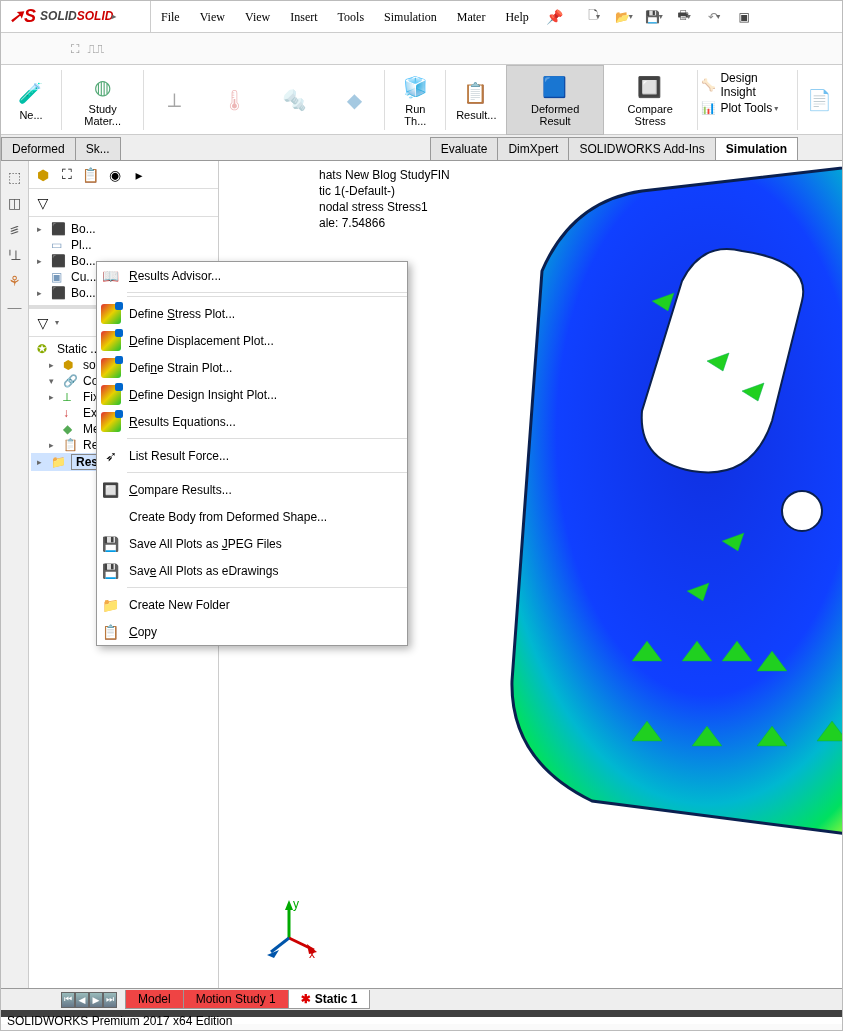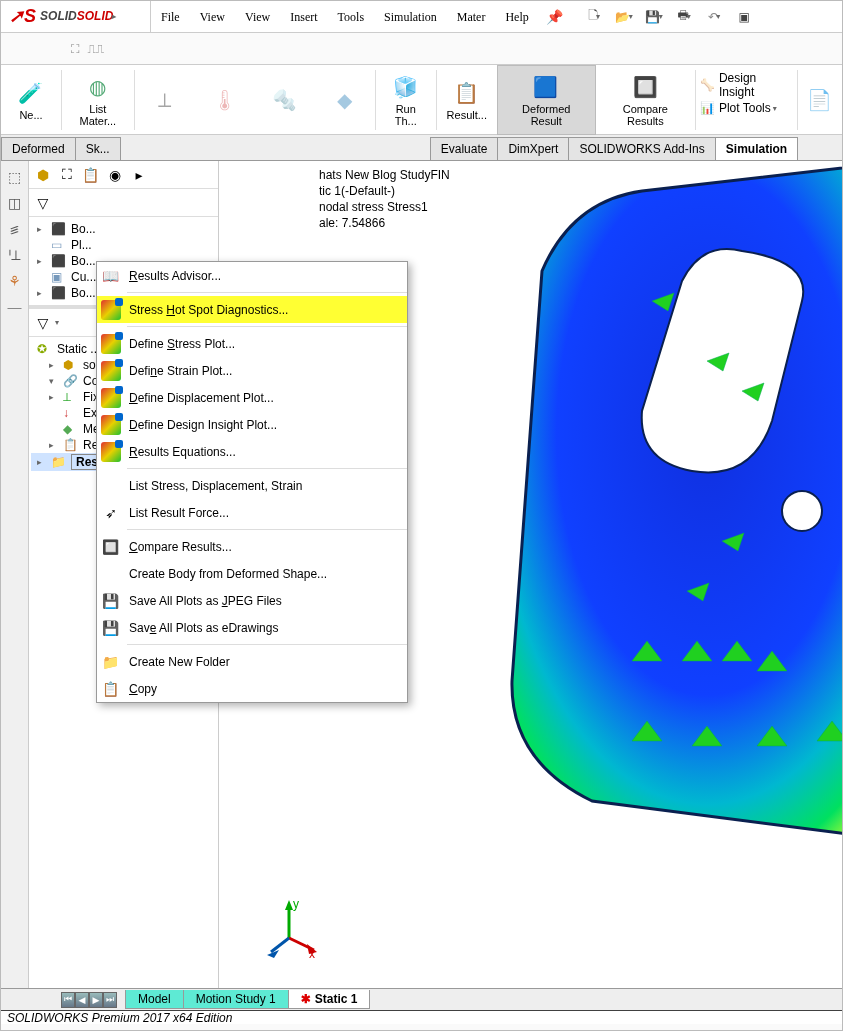--- a/index.html
+++ b/index.html
@@ -54,25 +54,25 @@
   .context-menu .cm-item { display:flex; align-items:center; height:27px; padding:0 8px 0 4px; gap:8px; cursor:default;}
   .context-menu .cm-item.highlight { background:#ffff33;}
   .context-menu .cm-icon { width:20px; height:20px; display:flex; align-items:center; justify-content:center; font-size:14px;}
   .context-menu .cm-sep { height:1px; background:#ddd; margin:3px 0 3px 30px;}
   
   .part { position:absolute; right:-60px; top:0; width:560px; height:680px;}
   
   .bottom-tabs { height:22px; background:#eee; border-top:1px solid #999; display:flex; align-items:center; padding-left:60px;}
   .bottom-tabs .nav { display:flex; margin-right:8px;}
   .bottom-tabs .nav div { width:14px;height:16px; background:linear-gradient(#9bb,#678); border:1px solid #666; font-size:9px; color:#fff; display:flex;align-items:center;justify-content:center;}
-  .bottom-tabs .btab { padding:2px 12px; border:1px solid #999; border-top:none; background:#5eead4; margin-right:-1px;}
+  .bottom-tabs .btab { padding:2px 12px; border:1px solid #999; border-top:none; background:#ef4444; margin-right:-1px;}
   .bottom-tabs .btab.active { background:#fff; font-weight:bold;}
   .bottom-tabs .star { color:#d00; margin-right:4px;}
   
-  .statusbar { height:14px; background:#fff; border-top:1px solid #404040; display:flex; align-items:center; padding:0 6px; font-size:12px;font-style:italic;}
+  .statusbar { height:14px; background:#fff; border-top:7px solid #404040; display:flex; align-items:center; padding:0 6px; font-size:12px;}
   u { text-decoration: underline; }
 </style>
 </head>
 <body>
 
 <div class="menubar">
   <div class="logo">
     <span class="ds">➚S</span>
     <span style="color:#444">SOLID</span>
       <span style="color:#c00">SOLID</span>
@@ -103,21 +103,21 @@
 </div>
 
 <div class="ribbon">
   <div class="group big">
     <div class="icon32" style="color:#4b8">🧪</div>
     <div class="lbl">Ne...</div>
   </div>
   <div class="gsep"></div>
   <div class="group big">
     <div class="icon32" style="color:#5a7">◍</div>
-    <div class="lbl">List Mater...</div>
+    <div class="lbl">Study Mater...</div>
   </div>
   <div class="gsep"></div>
   <div class="group big" style="opacity:.35">
     <div class="icon32">⟂</div>
   </div>
   <div class="group big" style="opacity:.35">
     <div class="icon32" style="color:#c33">🌡</div>
   </div>
   <div class="group big" style="opacity:.35">
     <div class="icon32" style="color:#c90">🔩</div>
@@ -134,21 +134,21 @@
   <div class="group big">
     <div class="icon32">📋</div>
     <div class="lbl">Result...</div>
   </div>
   <div class="group big active">
     <div class="icon32">🟦</div>
     <div class="lbl">Deformed Result</div>
   </div>
   <div class="group big">
     <div class="icon32">🔲</div>
-    <div class="lbl">Compare Results</div>
+    <div class="lbl">Compare Stress</div>
   </div>
   <div class="gsep"></div>
   <div class="ribbon-right">
     <div class="row">
         <span>🦴</span>
         <span>Design Insight</span>
       </div>
     <div class="row">
         <span>📊</span>
         <span>Plot Tools</span>
@@ -171,62 +171,52 @@
 </div>
 
 <div class="main">
 
   <div class="context-menu" id="ctx">
       <div class="cm-item">
         <div class="cm-icon">📖</div>
         <span><u>R</u>esults Advisor...</span>
       </div>
       <div class="cm-sep"></div>
-      <div class="cm-item highlight">
+      <div class="cm-sep"></div>
+      <div class="cm-item">
         <div class="cm-icon" style="background: linear-gradient(135deg, rgb(224, 48, 48), rgb(232, 208, 0) 50%, rgb(32, 192, 48)); border-radius: 3px; position: relative;">
           <div style="position: absolute; right: -2px; top: -2px; width: 8px; height: 8px; background: rgb(0, 102, 204); border-radius: 2px;"></div>
         </div>
-        <span>Stress <u>H</u>ot Spot Diagnostics...</span>
-      </div>
-      <div class="cm-sep"></div>
+        <span>Define <u>S</u>tress Plot...</span>
+      </div>
       <div class="cm-item">
         <div class="cm-icon" style="background: linear-gradient(135deg, rgb(224, 48, 48), rgb(232, 208, 0) 50%, rgb(32, 192, 48)); border-radius: 3px; position: relative;">
           <div style="position: absolute; right: -2px; top: -2px; width: 8px; height: 8px; background: rgb(0, 102, 204); border-radius: 2px;"></div>
         </div>
-        <span>Define <u>S</u>tress Plot...</span>
+        <span><u>D</u>efine Displacement Plot...</span>
       </div>
       <div class="cm-item">
         <div class="cm-icon" style="background: linear-gradient(135deg, rgb(224, 48, 48), rgb(232, 208, 0) 50%, rgb(32, 192, 48)); border-radius: 3px; position: relative;">
           <div style="position: absolute; right: -2px; top: -2px; width: 8px; height: 8px; background: rgb(0, 102, 204); border-radius: 2px;"></div>
         </div>
         <span>Defi<u>n</u>e Strain Plot...</span>
       </div>
       <div class="cm-item">
         <div class="cm-icon" style="background: linear-gradient(135deg, rgb(224, 48, 48), rgb(232, 208, 0) 50%, rgb(32, 192, 48)); border-radius: 3px; position: relative;">
           <div style="position: absolute; right: -2px; top: -2px; width: 8px; height: 8px; background: rgb(0, 102, 204); border-radius: 2px;"></div>
         </div>
-        <span><u>D</u>efine Displacement Plot...</span>
+        <span><u>D</u>efine Design Insight Plot...</span>
       </div>
       <div class="cm-item">
         <div class="cm-icon" style="background: linear-gradient(135deg, rgb(224, 48, 48), rgb(232, 208, 0) 50%, rgb(32, 192, 48)); border-radius: 3px; position: relative;">
           <div style="position: absolute; right: -2px; top: -2px; width: 8px; height: 8px; background: rgb(0, 102, 204); border-radius: 2px;"></div>
         </div>
-        <span><u>D</u>efine Design Insight Plot...</span>
-      </div>
-      <div class="cm-item">
-        <div class="cm-icon" style="background: linear-gradient(135deg, rgb(224, 48, 48), rgb(232, 208, 0) 50%, rgb(32, 192, 48)); border-radius: 3px; position: relative;">
-          <div style="position: absolute; right: -2px; top: -2px; width: 8px; height: 8px; background: rgb(0, 102, 204); border-radius: 2px;"></div>
-        </div>
         <span><u>R</u>esults Equations...</span>
       </div>
       <div class="cm-sep"></div>
-      <div class="cm-item">
-        <div class="cm-icon"></div>
-        <span>List Stress, Displacement, Strain</span>
-      </div>
       <div class="cm-item">
         <div class="cm-icon">➶</div>
         <span>List Result Force...</span>
       </div>
       <div class="cm-sep"></div>
       <div class="cm-item">
         <div class="cm-icon">🔲</div>
         <span><u>C</u>ompare Results...</span>
       </div>
       <div class="cm-item">

